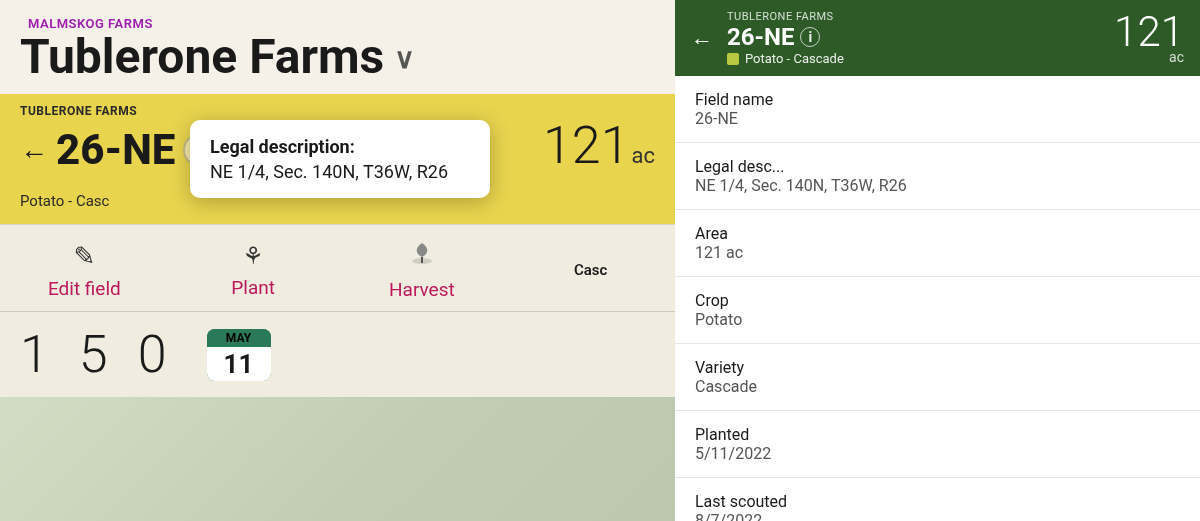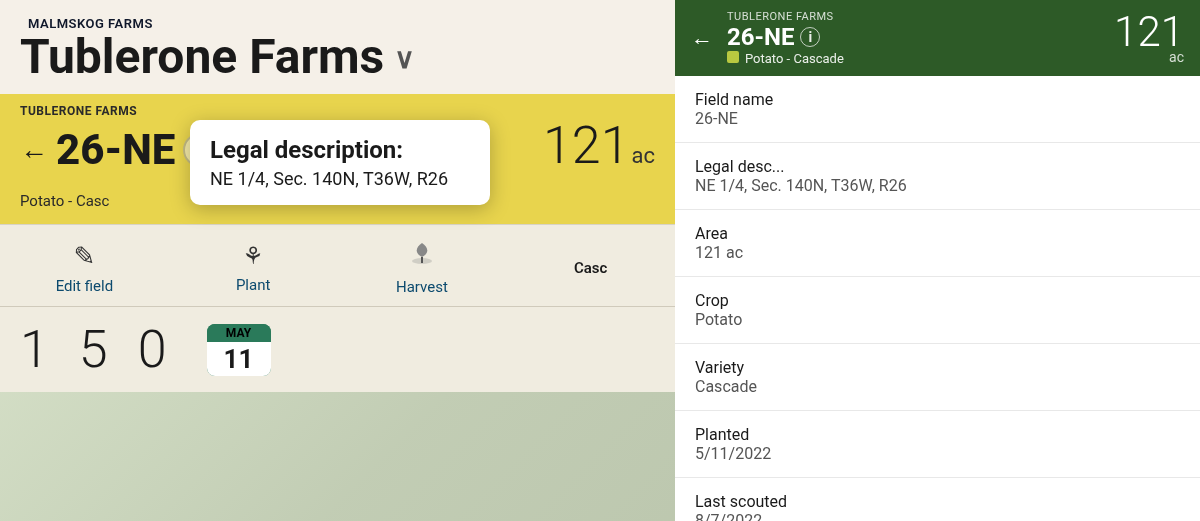--- a/index.html
+++ b/index.html
@@ -15,21 +15,21 @@
     }
 
     
     .left-header {
       background: #f5f0e8;
       padding: 16px 20px 10px 20px;
     }
     .farm-name-small {
       font-size: 13px;
       font-weight: 600;
-      color: #0f172a;
+      color: #a21caf;
       letter-spacing: 0.5px;
       text-transform: uppercase;
       padding-left: 8px;
     }
     .farm-name-large {
       font-size: 48px;
       font-weight: 700;
       color: #1a1a1a;
       line-height: 1.1;
       display: flex;
@@ -113,21 +113,21 @@
       top: 120px;
       left: 190px;
       background: white;
       border-radius: 10px;
       padding: 16px 20px;
       box-shadow: 0 4px 20px rgba(0,0,0,0.25);
       z-index: 100;
       min-width: 300px;
     }
     .legal-tooltip-title {
-      font-size: 24px;
+      font-size: 18px;
       font-weight: 700;
       color: #1a1a1a;
       margin-bottom: 4px;
     }
     .legal-tooltip-text {
       font-size: 18px;
       color: #1a1a1a;
     }
 
     
@@ -145,22 +145,22 @@
       align-items: center;
       gap: 6px;
       cursor: pointer;
       min-width: 80px;
     }
     .action-btn-icon {
       font-size: 26px;
       color: #333;
     }
     .action-btn-label {
-      font-size: 15px;
-      color: #0c4a6e;
+      font-size: 19px;
+      color: #be185d;
       font-weight: 400;
     }
     .more-btn {
       background: none;
       border: none;
       font-size: 15px;
       font-weight: 600;
       color: #1a1a1a;
       cursor: pointer;
     }
@@ -262,21 +262,21 @@
       height: 20px;
       border-radius: 50%;
       border: 1.5px solid rgba(255,255,255,0.7);
       display: inline-flex;
       align-items: center;
       justify-content: center;
       color: rgba(255,255,255,0.9);
     }
     .right-crop {
       display: flex;
-      align-items: flex-start;
+      align-items: center;
       gap: 6px;
       font-size: 13px;
       color: rgba(255,255,255,0.9);
     }
     .crop-dot {
       width: 12px;
       height: 12px;
       background: #b8c840;
       border-radius: 2px;
       flex-shrink: 0;

